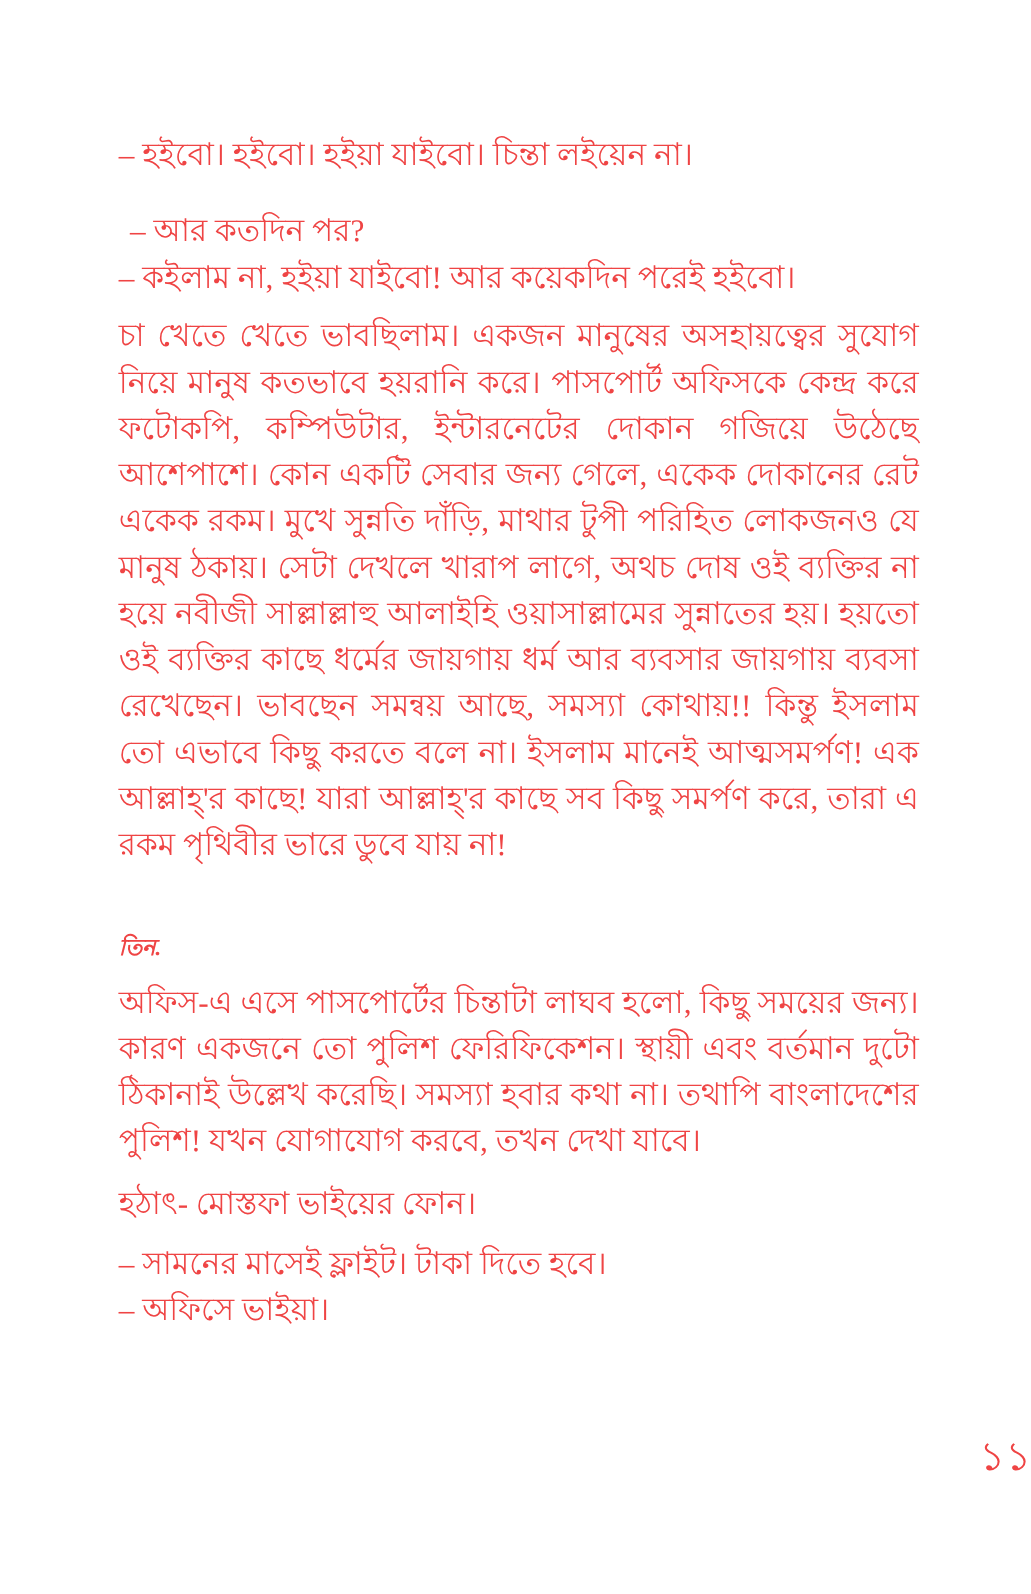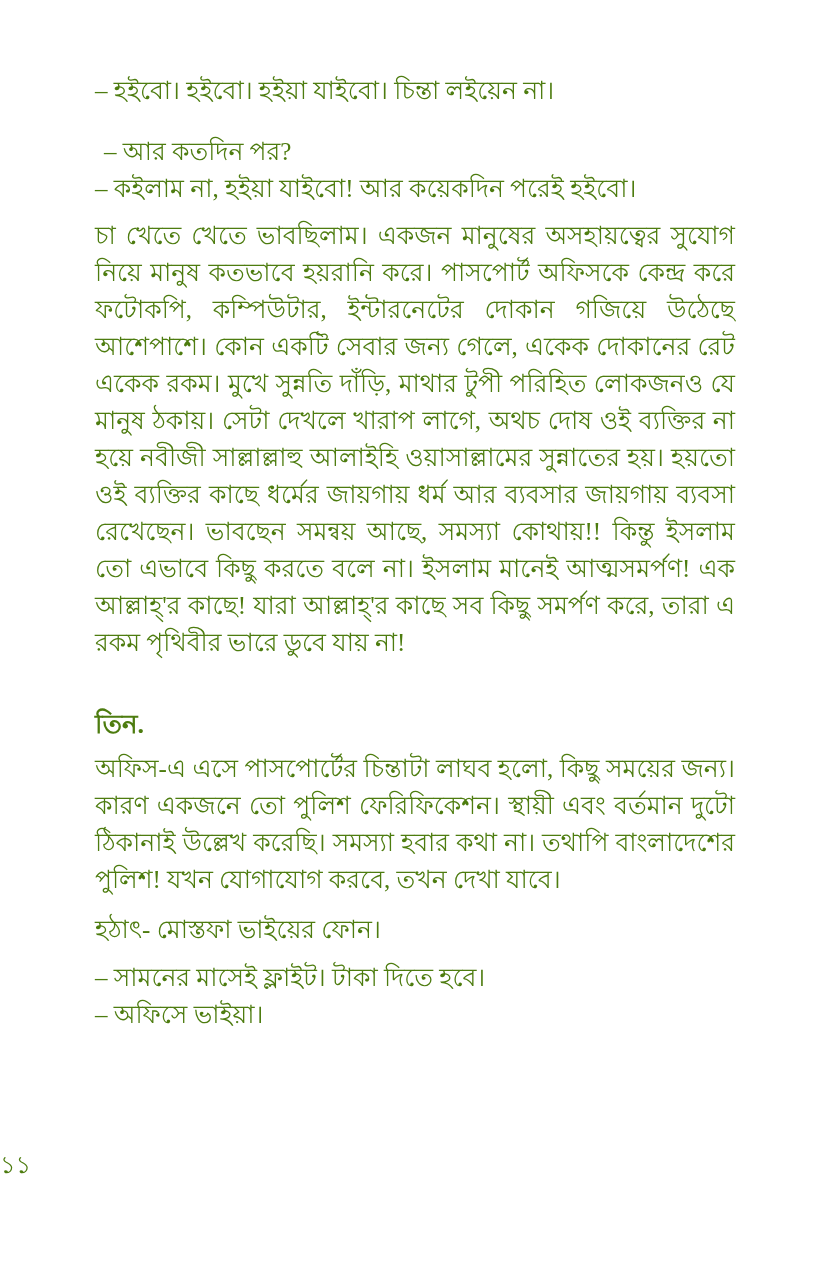--- a/index.html
+++ b/index.html
@@ -5,25 +5,25 @@
   html, body {
     margin: 0;
     padding: 0;
     background: #ffffff;
   }
   .page {
     position: relative;
     width: 825px;
     height: 1275px;
     background: #ffffff;
-    color: #4d7c0f;
+    color: #ef4444;
     font-family: "Liberation Serif", "DejaVu Serif", serif;
     overflow: hidden;
     box-sizing: border-box;
-    padding: 72px 90px 0 95px;
+    padding: 106px 90px 0 95px;
   }
   .textcol {
     width: 640px;
     font-size: 25px;
     line-height: 37px;
   }
   .dialogue-block {
     margin: 0 0 10px 0;
   }
   .dialogue-line {
@@ -32,33 +32,34 @@
   .dialogue-line.indented {
     padding-left: 9px;
     margin-top: 24px;
   }
   .para {
     text-align: justify;
     margin: 0 0 13px 0;
   }
   .section-heading {
     font-weight: bold;
-    font-size: 26px;
+    font-size: 18px;
     margin: 45px 0 7px 0;
+    font-style: italic;
   }
   .phone-line {
     margin: 0 0 11px 0;
   }
   .page-number {
     position: absolute;
     left: 0;
     right: 0;
     bottom: 95px;
-    text-align: left;
-    font-size: 24px;
+    text-align: right;
+    font-size: 32px;
     line-height: 30px;
   }
 </style>
 </head>
 <body>
 
 <div class="page">
   <div class="textcol">
 
     <div class="dialogue-block">

